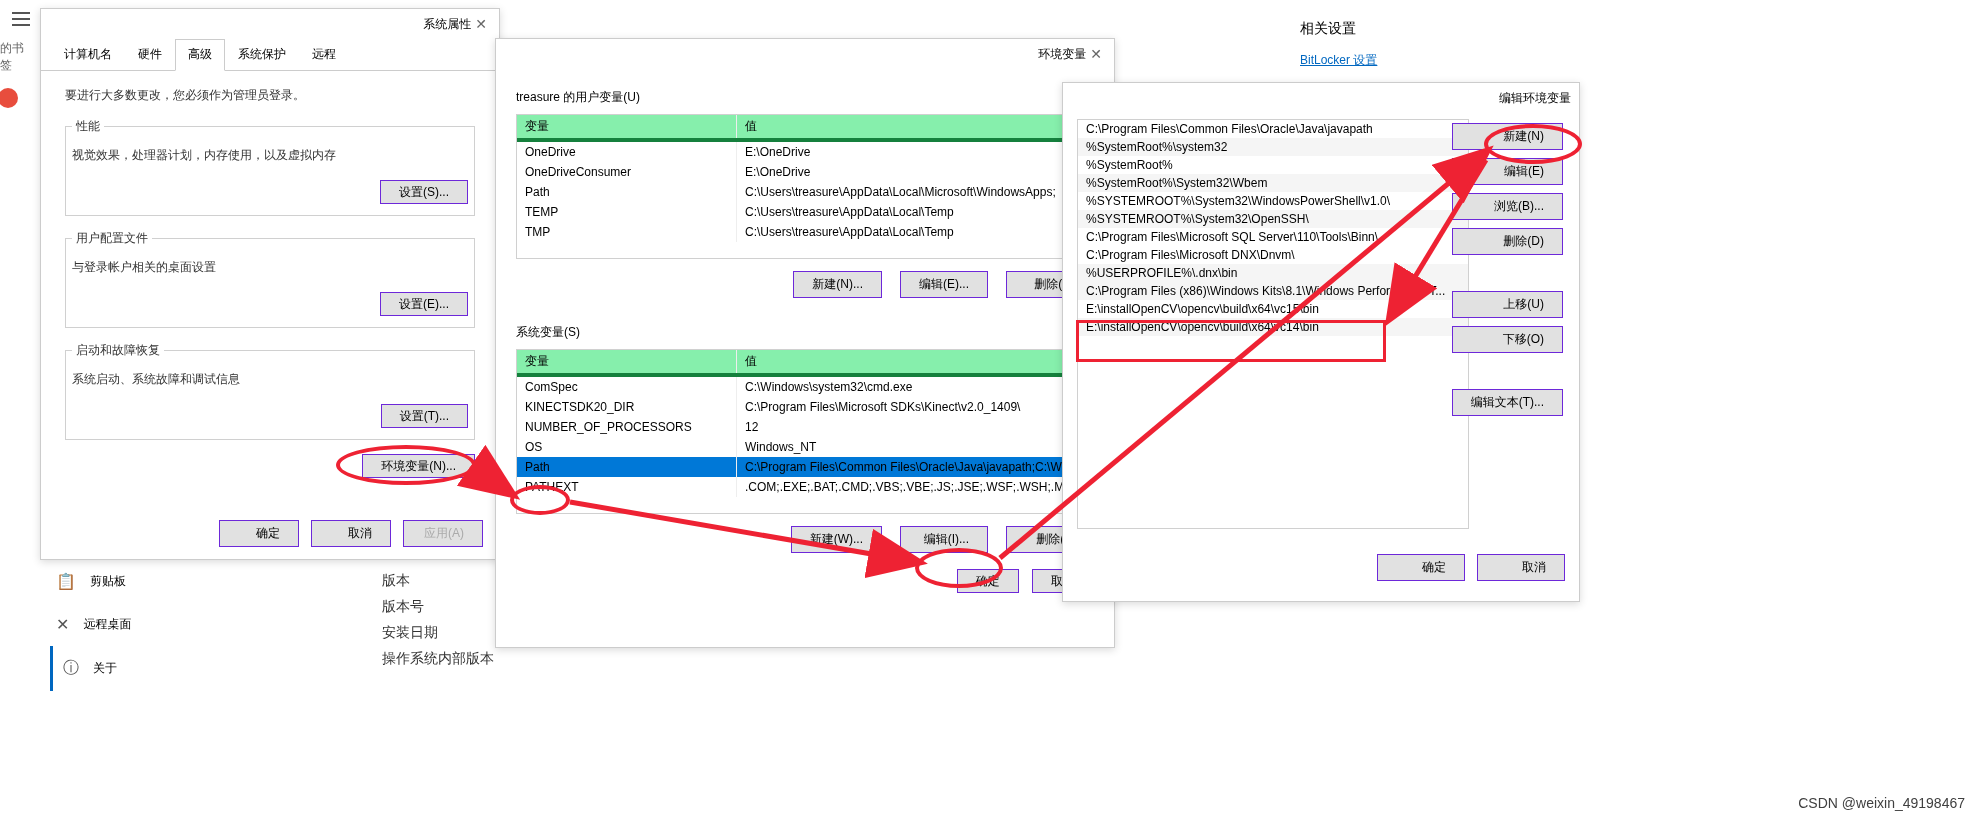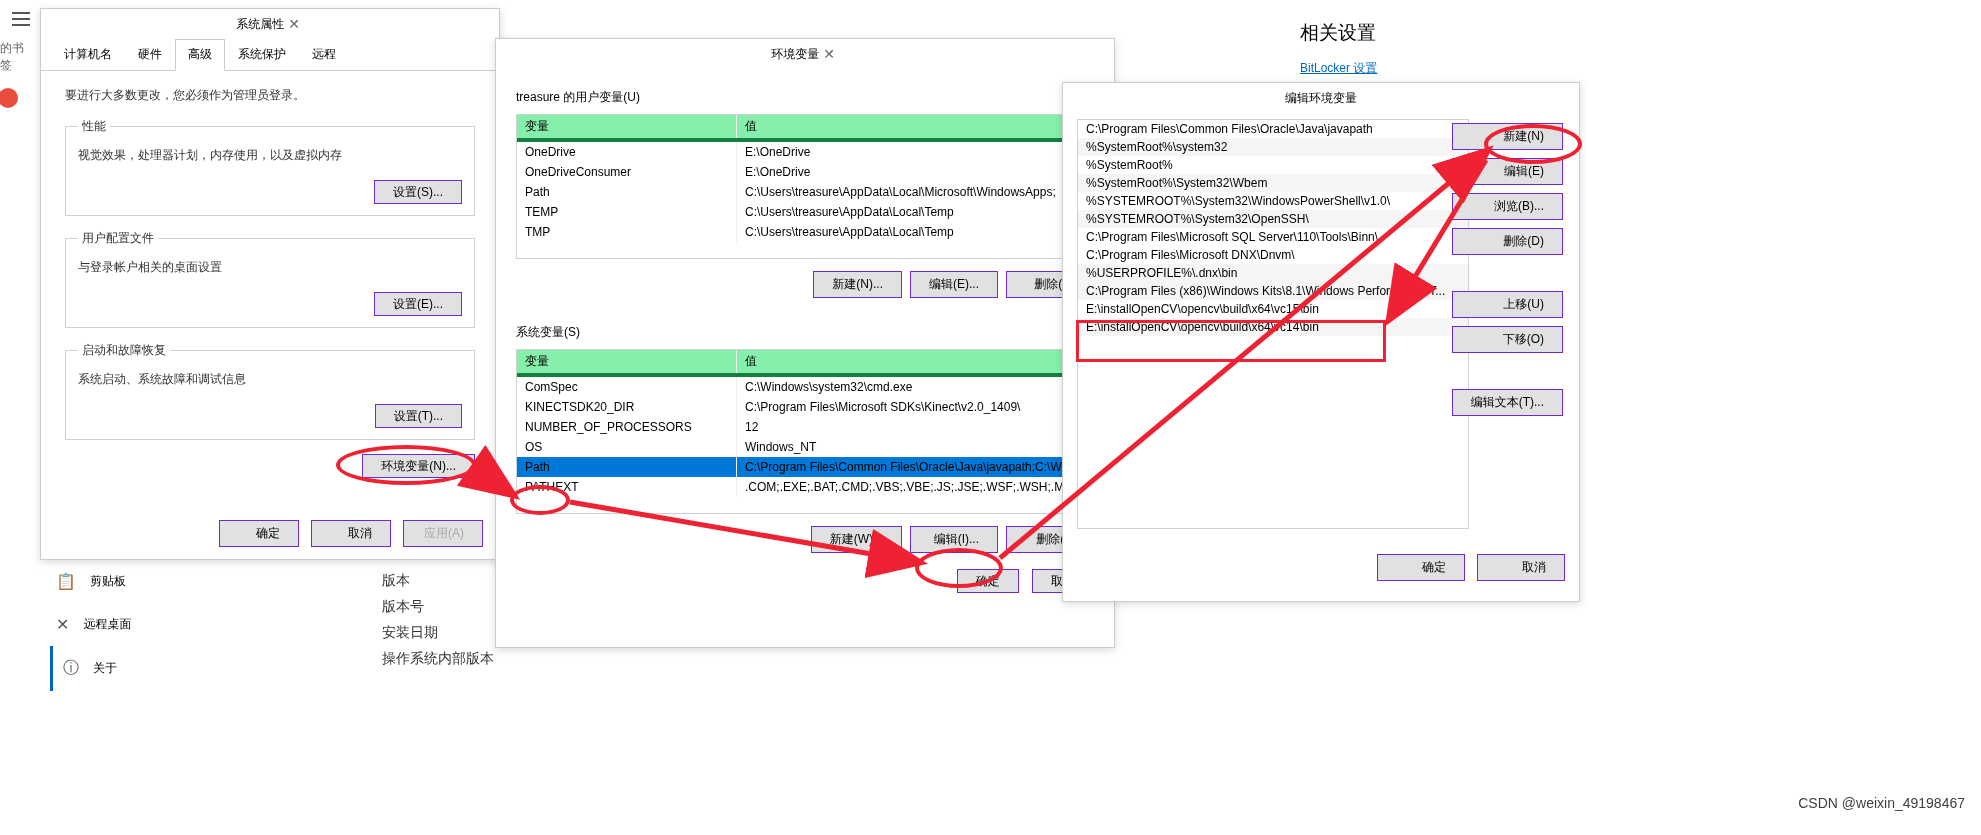--- a/index.html
+++ b/index.html
@@ -1,51 +1,51 @@
 <!DOCTYPE html>
 <html><head>
 <meta charset="utf-8">
 <style>
 *{box-sizing:border-box;margin:0;padding:0;font-family:"Microsoft YaHei","Segoe UI",sans-serif;font-size:12px;color:#000}
 body{background:#fff;position:relative;width:1981px;height:835px;overflow:hidden}
 .dialog{position:absolute;background:#fff;border:1px solid #ccc;box-shadow:0 2px 8px rgba(0,0,0,.15)}
-.titlebar{display:flex;align-items:center;justify-content:center;height:30px;padding:0 8px;color:#666}
+.titlebar{display:flex;align-items:center;justify-content:flex-end;height:30px;padding:0 8px;color:#666}
 .close-x{font-size:14px;color:#666;padding:4px}
 .tabs{display:flex;border-bottom:1px solid #ccc;padding-left:10px}
 .tab{padding:6px 12px;border:1px solid transparent;cursor:default}
 .tab.active{border:1px solid #ccc;border-bottom:1px solid #fff;background:#fff;margin-bottom:-1px}
 .body{padding:16px 24px}
-fieldset{border:1px solid #d0d0d0;padding:12px 12px 14px;margin-top:14px}
+fieldset{border:1px solid #d0d0d0;padding:12px 6px 14px;margin-top:14px}
 legend{padding:0 4px;color:#333}
 .hint{color:#333;margin-bottom:6px}
 .btn{background:#e1e1e1;border:1px solid #6d28d9;padding:4px 18px;min-width:88px;text-align:right;cursor:default}
 .dlg-buttons{position:absolute;bottom:12px;right:16px;display:flex;gap:12px}
 .dlg-buttons .btn{min-width:80px}
 .group-label{margin:6px 0 8px}
 .table-wrap{border:1px solid #d0d0d0;height:145px;overflow:hidden}
 .table-head,.table-row{display:flex}
 .table-head{border-bottom:4px solid #15803d;background:#86efac}
 .th,.td{padding:3px 8px;white-space:nowrap;overflow:hidden;text-overflow:ellipsis}
 .col-var{width:220px;border-right:1px solid #eee}
 .col-val{flex:1}
 .th{font-weight:400}
 .table-row.sel{background:#0078d7;color:#fff}
-.row-btns{display:flex;justify-content:flex-end;gap:8px;margin:12px 0 8px}
+.row-btns{display:flex;justify-content:flex-end;gap:18px;margin:12px 0 8px}
 .listbox{border:1px solid #d0d0d0;height:410px;overflow:auto}
 .li{padding:2px 8px;white-space:nowrap}
 .li.alt{background:#f5f5f5}
 .sidecol{position:absolute;right:0;top:0;display:flex;flex-direction:column;gap:8px;padding:10px}
 .sidecol .btn{min-width:90px}
 .settings-nav{position:absolute;left:50px;top:560px}
 .nav-item{display:flex;align-items:center;gap:14px;padding:12px 6px;font-size:14px;color:#333}
 .nav-icon{font-size:16px;color:#555}
 .about-list{position:absolute;left:382px;top:568px}
 .about-list div{font-size:14px;color:#333;padding:4px 0}
 .rel{position:absolute;left:1300px;top:20px}
-.rel h4{font-size:19px;font-weight:normal;margin-bottom:14px}
+.rel h4{font-size:14px;font-weight:normal;margin-bottom:14px}
 .rel a{color:#0067c0}
 .watermark{position:absolute;right:16px;bottom:24px;color:#404040;font-size:14px}
 .underlay{position:absolute;left:4px;top:4px;width:30px}
 .hamburger{display:flex;flex-direction:column;gap:4px;padding:8px}
 .hamburger span{display:block;width:18px;height:2px;background:#555}
 .bookmark{font-size:12px;color:#666;margin:6px 0 0 -4px}
 .reddot{width:20px;height:20px;background:#e84d3d;border-radius:50%;margin:14px 0 0 -6px}
 
 .ellipse{position:absolute;border:4px solid #e23;border-radius:50%;pointer-events:none}
 svg.arrows{position:absolute;left:0;top:0;pointer-events:none}

